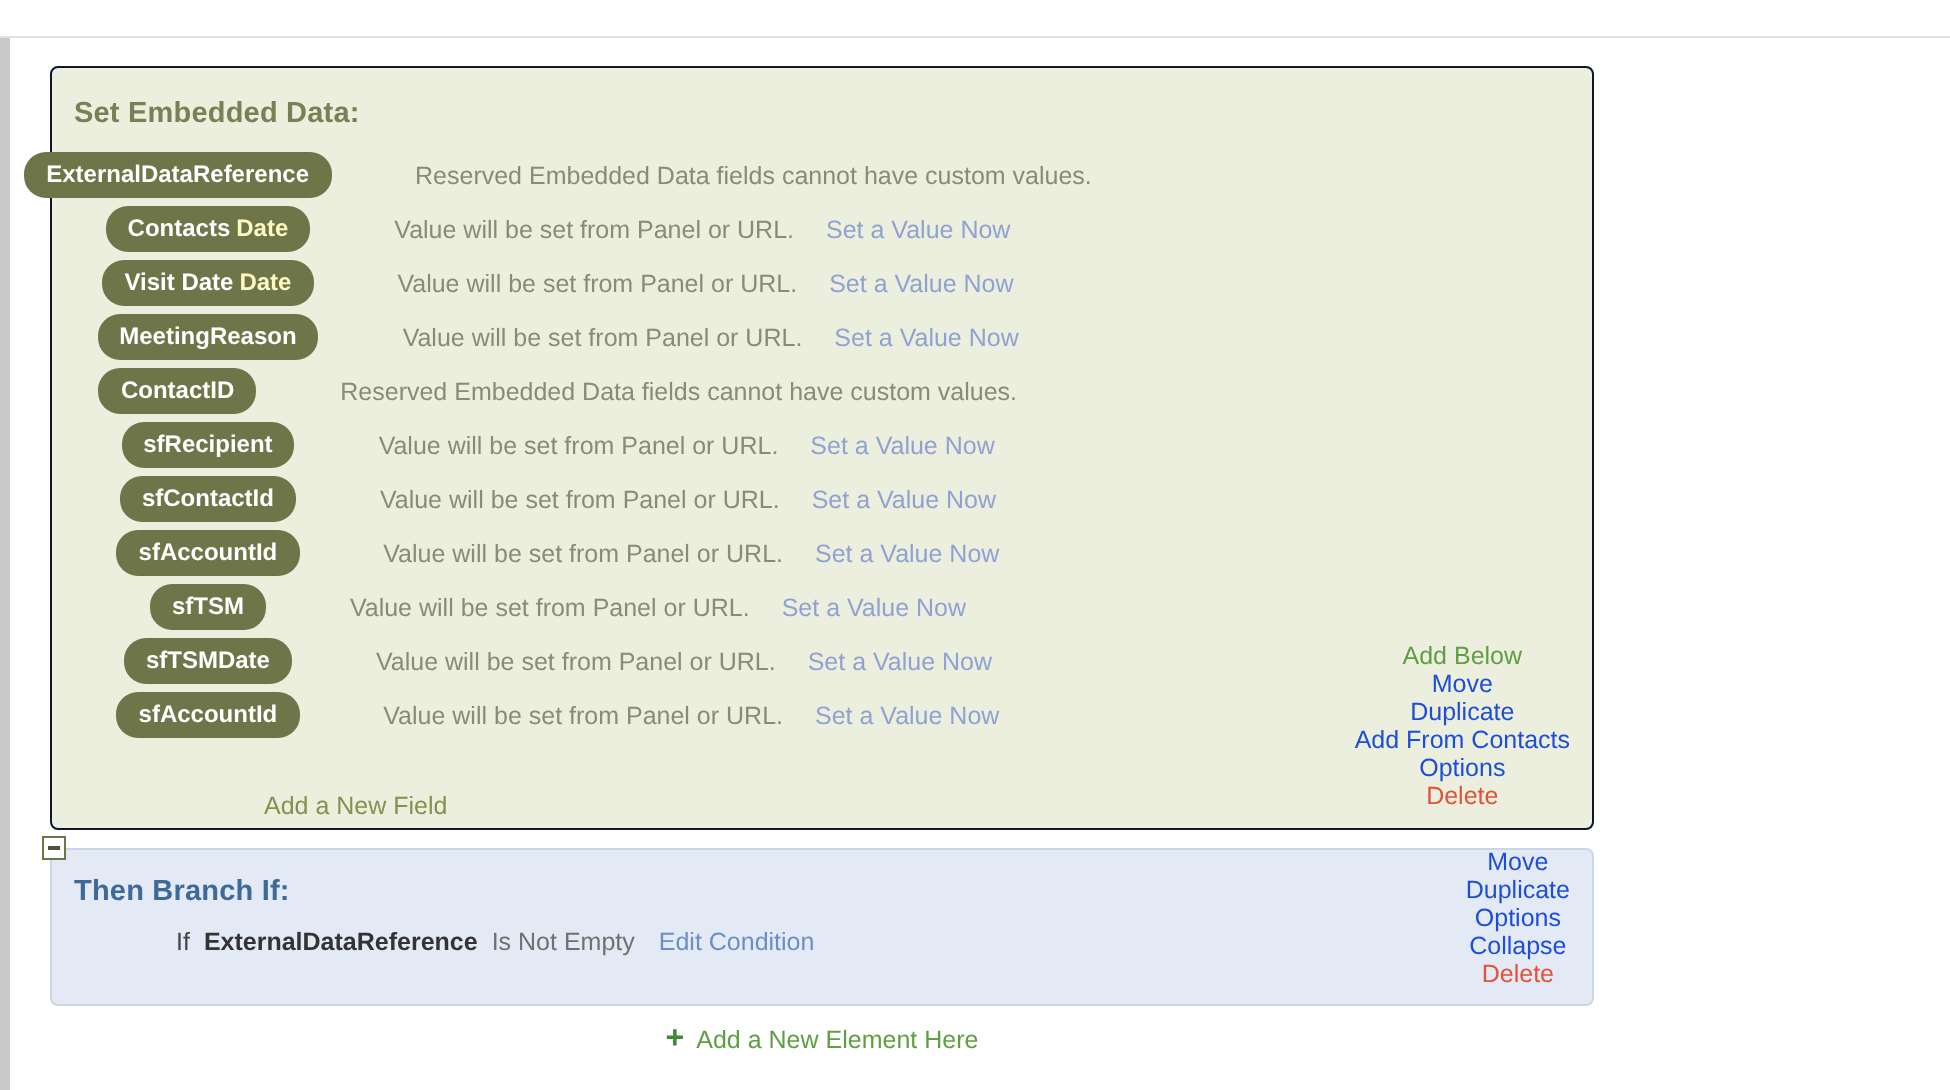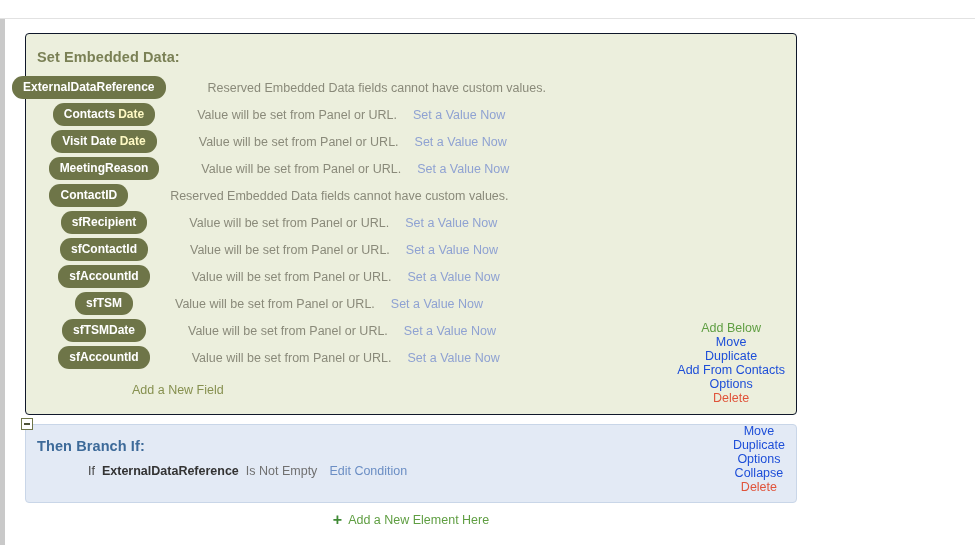--- a/index.html
+++ b/index.html
@@ -126,21 +126,21 @@
     white-space: nowrap;
     cursor: pointer;
     flex: none;
   }
 
   .add-field-row {
     height: 28px;
     display: flex;
     align-items: center;
     padding-left: 106px;
-    margin-top: 5px;
+    margin-top: 18px;
   }
   .add-field-link {
     color: #86904f;
     font-size: 12.5px;
     cursor: pointer;
   }
 
   
   .action-bar {
     position: absolute;

